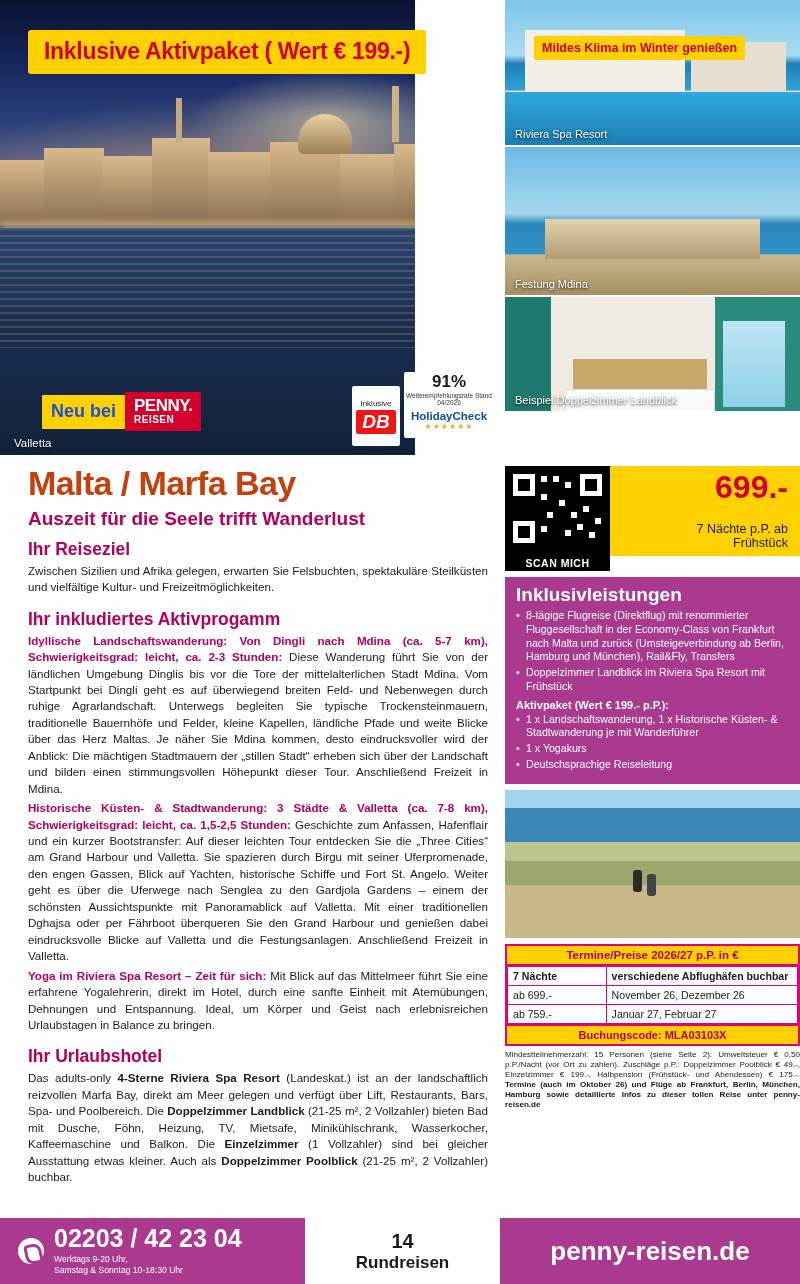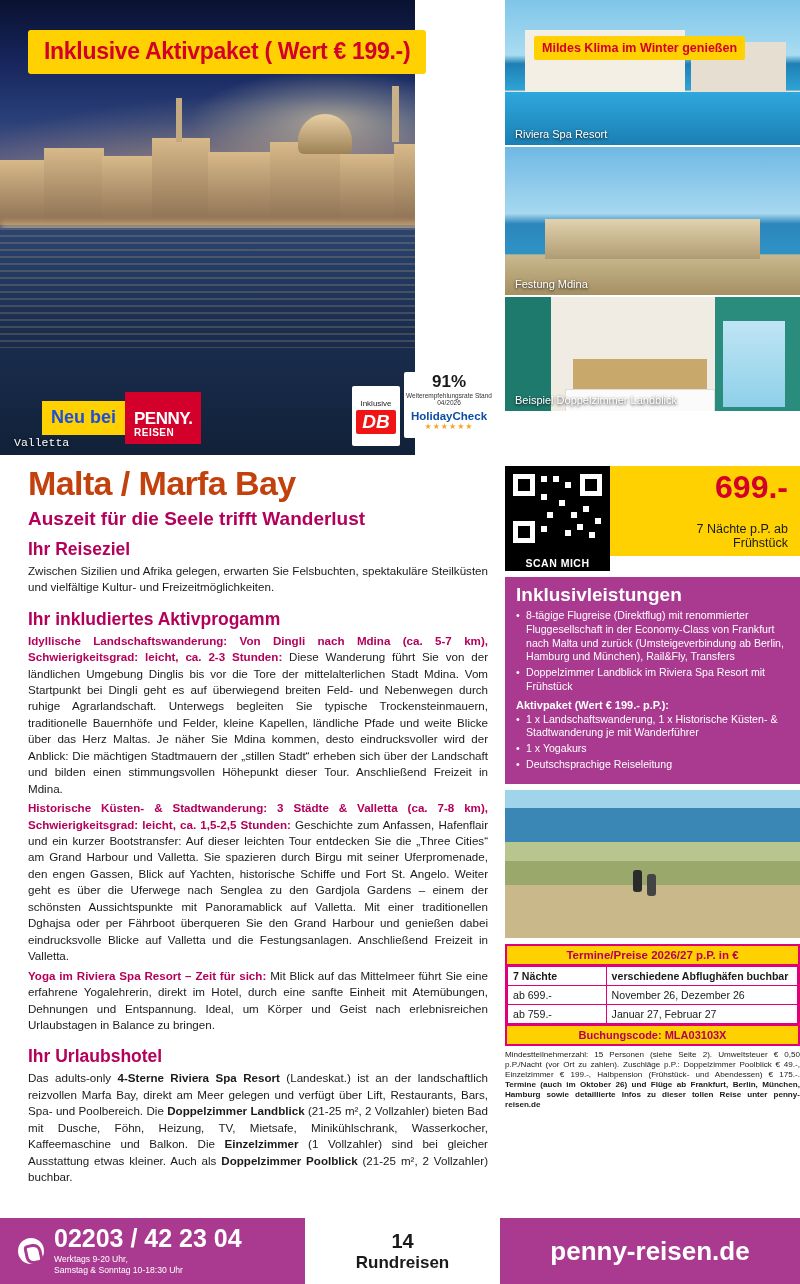--- a/index.html
+++ b/index.html
@@ -17,21 +17,20 @@
 
   .hero {
     position:absolute; left:0; top:0; width:415px; height:455px;
     background:
       radial-gradient(ellipse 200px 70px at 330px 120px, rgba(255,235,180,.55), rgba(255,235,180,0) 70%),
       linear-gradient(to bottom,
         #0a1230 0px, #16255c 60px, #2a3f78 120px,
         #5d5f85 168px, #8a7a85 190px,
         #3a4f77 215px, #24365c 260px, #16264a 340px, #0d1a35 455px);
     overflow:hidden;
-    font-family:Liberation Mono, monospace;
   }
   .sky-glow{position:absolute;left:0;top:0;width:503px;height:175px;
     background:radial-gradient(ellipse 420px 110px at 250px 175px, rgba(255,200,120,.38), rgba(255,200,120,0) 72%);}
   .skyline{position:absolute;left:0;top:120px;width:503px;height:105px;}
   .bld{position:absolute;background:linear-gradient(to bottom,#d8b98a,#8a6f52);}
   .dome{position:absolute;width:54px;height:40px;left:298px;top:-6px;
     background:linear-gradient(to bottom,#e8cfa4,#9d8256);border-radius:27px 27px 6px 6px;}
   .spire{position:absolute;width:7px;height:56px;left:392px;top:-34px;background:#cbb187;}
   .spire2{position:absolute;width:6px;height:44px;left:176px;top:-22px;background:#c4aa80;}
   .waterline{position:absolute;left:0;top:222px;width:503px;height:14px;background:rgba(255,214,150,.5);filter:blur(3px);}
@@ -44,21 +43,21 @@
 
   .banner-aktiv{
     position:absolute;left:28px;top:30px;background:#ffd100;color:#d2002a;
     font-size:23px;font-weight:bold;padding:8px 16px 9px;border-radius:3px;
     letter-spacing:-.3px;
   }
 
   .neu-bei{position:absolute;left:42px;top:392px;display:flex;align-items:center;gap:0;}
   .neu-bei .nb-txt{background:#ffd100;color:#1d4ed8;font-weight:bold;font-size:18px;
     padding:6px 9px 7px;}
-  .penny-logo{background:#d2002a;color:#fff;padding:18px 9px 6px;display:flex;
+  .penny-logo{background:#d2002a;color:#fff;padding:5px 9px 6px;display:flex;
     flex-direction:column;align-items:flex-start;line-height:1;}
   .penny-logo .p1{font-size:17px;font-weight:bold;letter-spacing:-.5px;}
   .penny-logo .p2{font-size:10px;font-weight:bold;letter-spacing:.5px;margin-top:1px;}
 
   .db-badge{position:absolute;left:352px;top:386px;background:#fff;border-radius:2px;
     width:48px;height:60px;display:flex;flex-direction:column;align-items:center;justify-content:center;}
   .db-badge .inkl{font-size:8px;color:#222;margin-bottom:2px;}
   .db-badge .dbbox{background:#f01414;color:#fff;font-weight:bold;font-size:19px;
     padding:1px 6px;border-radius:2px;font-style:italic;}
 

